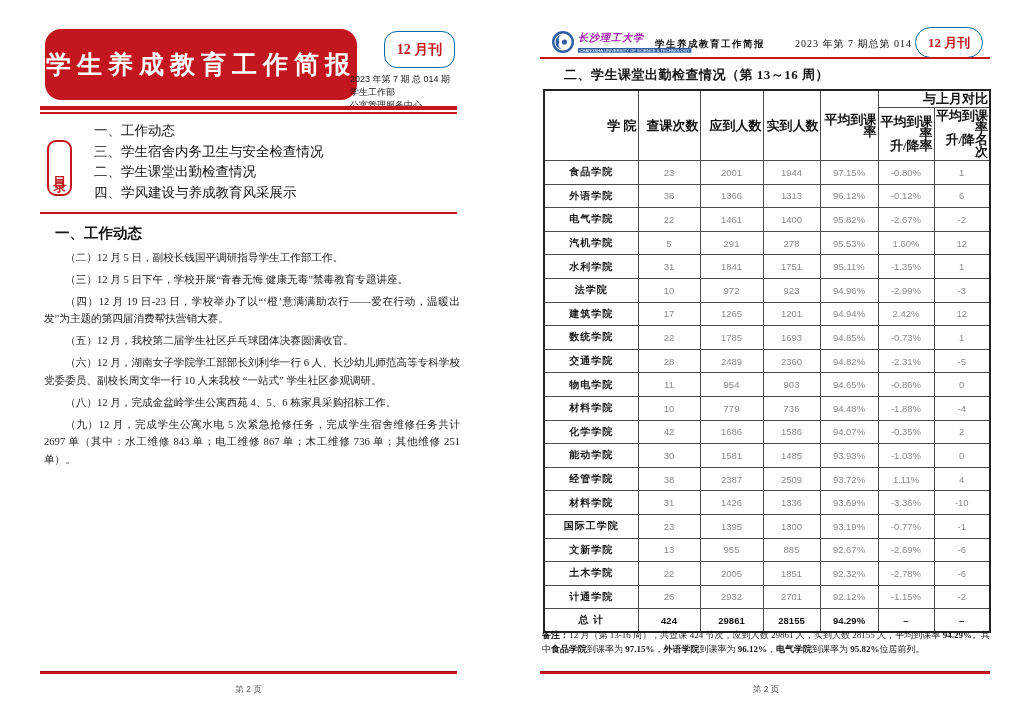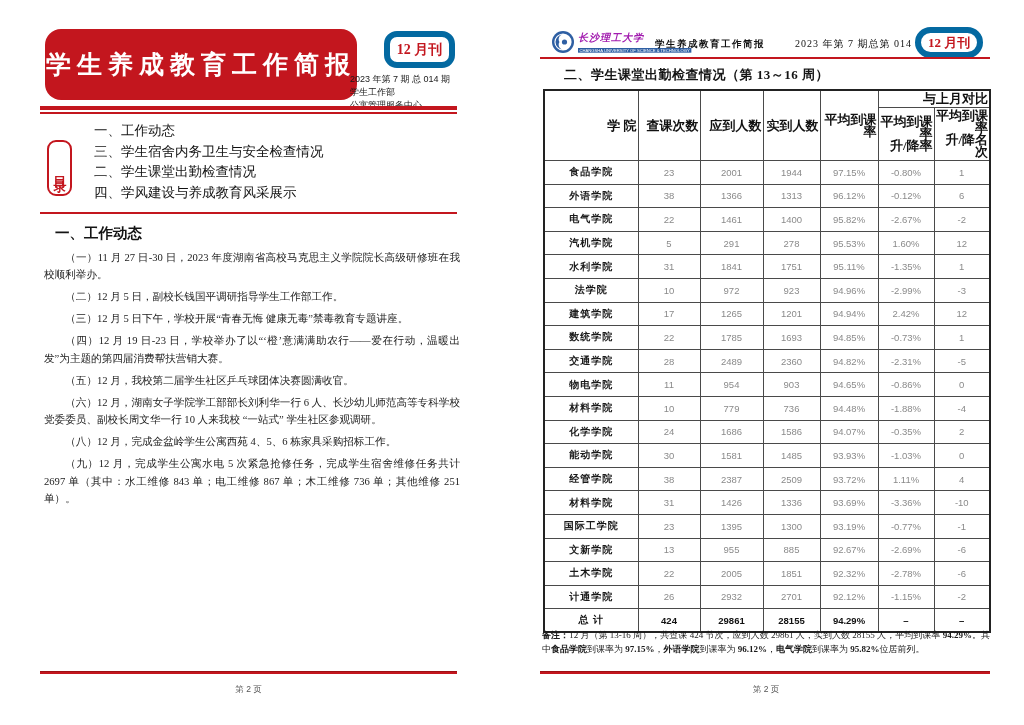--- a/index.html
+++ b/index.html
@@ -5,21 +5,21 @@
   * { box-sizing: border-box; margin: 0; padding: 0; }
   html,body { width:1024px; height:725px; background:#ffffff; overflow:hidden;
     font-family:"Liberation Serif","DejaVu Serif",serif; }
   .abs { position:absolute; }
 
   
   .banner { left:45px; top:29px; width:312px; height:71px; background:#c3161e;
     border-radius:16px; display:flex; align-items:center; justify-content:center; }
   .banner span { color:#ffffff; font-weight:bold; font-size:25px; letter-spacing:6px;
     font-family:"Liberation Serif",serif; }
-  .badge-red { border:6px solid #0369a1; color:#c3161e; font-weight:bold;
+  .badge-red { border:1px solid #0369a1; color:#c3161e; font-weight:bold;
     display:flex; align-items:center; justify-content:center; background:#fff; }
   .badge1 { left:384px; top:31px; width:71px; height:37px; border-radius:13px; font-size:14px; }
   .issue-block { left:350px; top:73px; width:112px; text-align:left; font-size:9px;
     line-height:13px; color:#1a1a1a; font-family:"Liberation Sans",sans-serif; }
   .hr-double { left:40px; top:106px; width:417px; height:8px;
     border-top:4px solid #c3161e; border-bottom:2px solid #c3161e; }
   .toc-box { left:47px; top:140px; width:25px; height:56px; border:2.5px solid #c3161e;
     border-radius:9px; color:#c3161e; font-weight:bold; font-size:13px;
     display:flex; align-items:center; justify-content:center;
     writing-mode:vertical-rl; text-orientation:upright; letter-spacing:5px; padding-top:4px; }
@@ -92,21 +92,20 @@
     <div>三、学生宿舍内务卫生与安全检查情况</div>
     <div>二、学生课堂出勤检查情况</div>
     <div>四、学风建设与养成教育风采展示</div>
   </div>
 
 <div class="abs hr-thin"></div>
 
 <div class="abs sec-title1">一、工作动态</div>
 
 <div class="abs body-text">
-    <p>（一）11 月 27 日-30 日，2023 年度湖南省高校马克思主义学院院长高级研修班在我校顺利举办。</p>
     <p>（二）12 月 5 日，副校长钱国平调研指导学生工作部工作。</p>
     <p>（三）12 月 5 日下午，学校开展“青春无悔 健康无毒”禁毒教育专题讲座。</p>
     <p>（四）12 月 19 日-23 日，学校举办了以“‘橙’意满满助农行——爱在行动，温暖出发”为主题的第四届消费帮扶营销大赛。</p>
     <p>（五）12 月，我校第二届学生社区乒乓球团体决赛圆满收官。</p>
     <p>（六）12 月，湖南女子学院学工部部长刘利华一行 6 人、长沙幼儿师范高等专科学校党委委员、副校长周文华一行 10 人来我校 “一站式” 学生社区参观调研。</p>
     <p>（八）12 月，完成金盆岭学生公寓西苑 4、5、6 栋家具采购招标工作。</p>
     <p>（九）12 月，完成学生公寓水电 5 次紧急抢修任务，完成学生宿舍维修任务共计 2697 单（其中：水工维修 843 单；电工维修 867 单；木工维修 736 单；其他维修 251 单）。</p>
   </div>
 
 <div class="abs footer-line fl1"></div>
@@ -255,21 +254,21 @@
         <td class="college">材料学院</td>
         <td>10</td>
         <td>779</td>
         <td>736</td>
         <td>94.48%</td>
         <td>-1.88%</td>
         <td>-4</td>
       </tr>
       <tr>
         <td class="college">化学学院</td>
-        <td>24</td>
+        <td>42</td>
         <td>1686</td>
         <td>1586</td>
         <td>94.07%</td>
         <td>-0.35%</td>
         <td>2</td>
       </tr>
       <tr>
         <td class="college">能动学院</td>
         <td>30</td>
         <td>1581</td>

